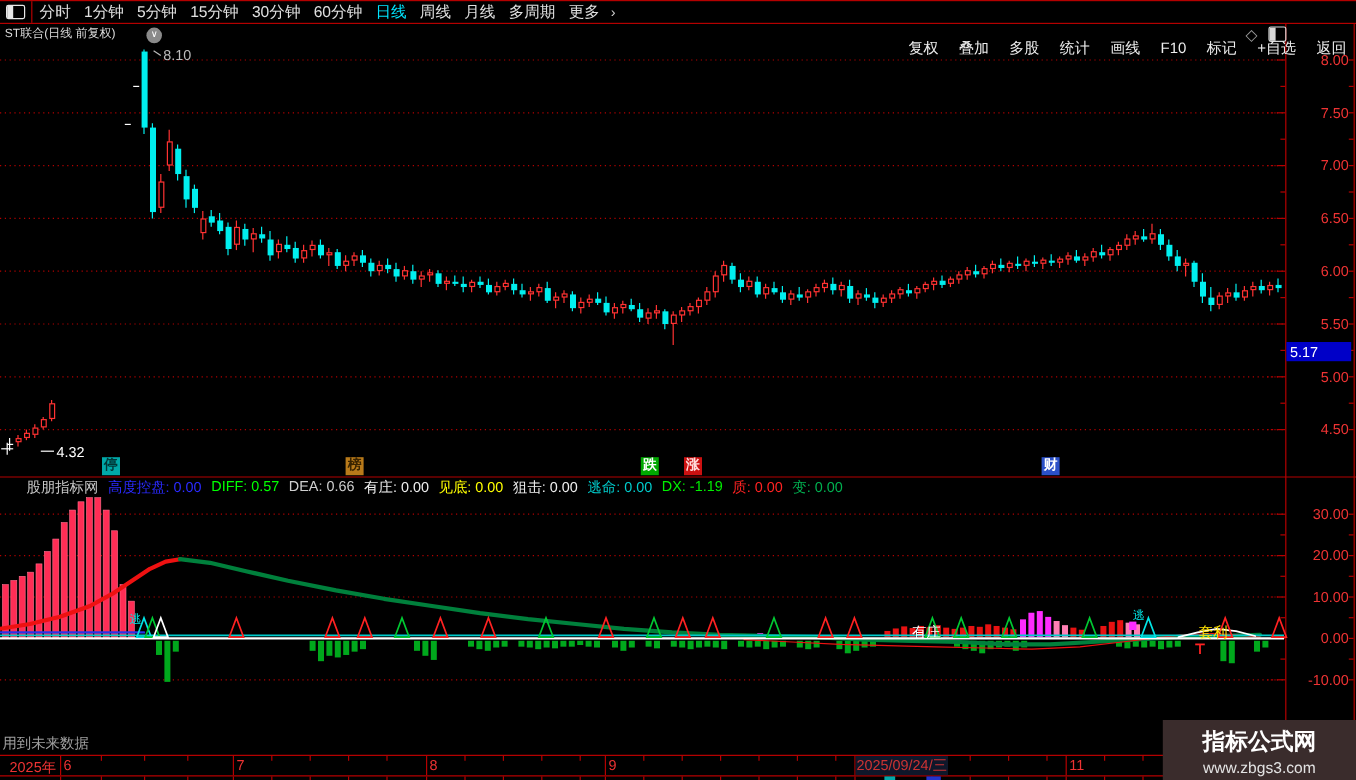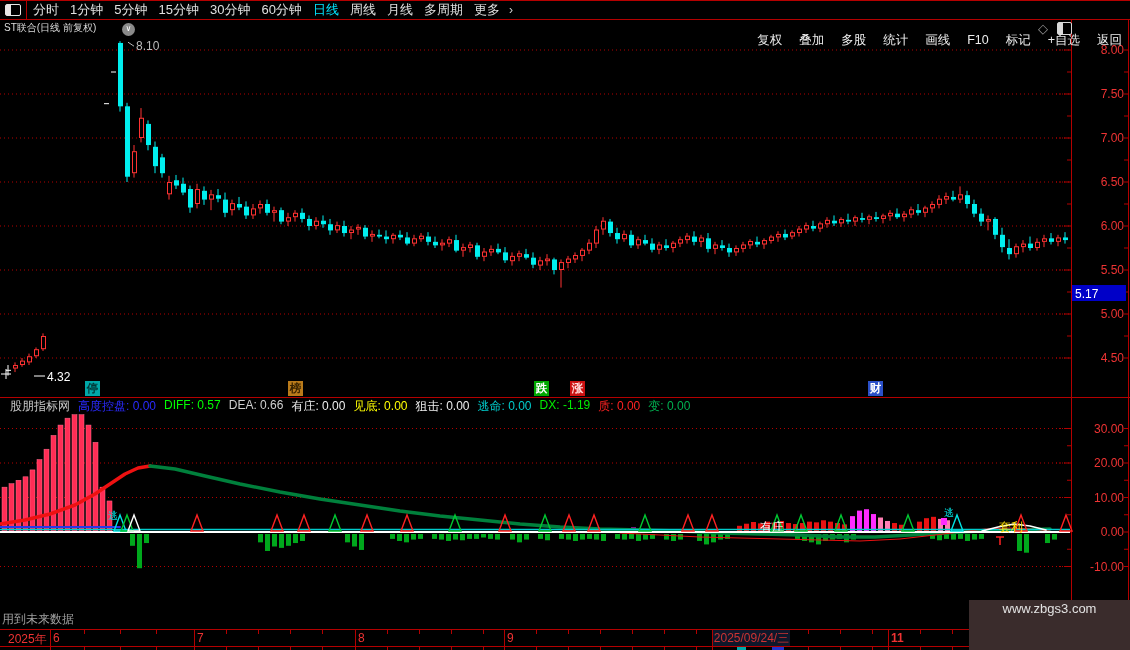--- a/index.html
+++ b/index.html
@@ -21,21 +21,21 @@
          display:flex;align-items:center;white-space:nowrap;margin-top:39px;}
   .chart-title{position:absolute;left:4px;top:21px;color:#dcdcdc;font-size:10px;z-index:5;}
   .chev{position:absolute;width:13px;height:13px;border-radius:7px;background:#8a8a8a;color:#fff;
         font-size:8px;line-height:12px;text-align:center;z-index:5;}
   .corner-ico{position:absolute;z-index:5;color:#9a9a9a;font-size:13px;line-height:13px;}
   .panel-glyph{position:absolute;z-index:5;width:13px;height:11px;border:1px solid #d8d8d8;border-radius:2px;}
   .panel-glyph div{position:absolute;left:0;top:0;width:5px;height:100%;background:#d8d8d8;}
   .badge{position:absolute;top:381px;width:15px;height:15px;z-index:4;font-size:11.5px;line-height:15px;
          text-align:center;font-weight:bold;}
   .ind-head{position:absolute;left:0;top:398px;width:1070px;height:16px;z-index:5;display:flex;align-items:center;}
-  .ind-src{color:#c8c8c8;font-size:12px;margin-left:10px;margin-right:8px;white-space:nowrap;}
+  .ind-src{color:#c8c8c8;font-size:12px;margin-left:22px;margin-right:8px;white-space:nowrap;}
   .fld{font-size:12px;margin-right:8px;white-space:nowrap;}
   .future-note{position:absolute;left:2px;top:611px;color:#a0a0a0;font-size:12px;z-index:4;}
   .year-label{position:absolute;left:8px;top:631px;color:#ee3333;font-size:12px;z-index:4;}
   .month-label{position:absolute;top:631px;color:#ee3333;font-size:12px;z-index:4;}
   .date-box{position:absolute;left:713px;top:630px;width:77px;height:16px;background:#0f172a;z-index:4;
             color:#cc3333;font-size:12px;line-height:16px;text-align:center;white-space:nowrap;}
   .watermark{position:absolute;left:969px;top:600px;width:161px;height:50px;background:#3a2c2c;z-index:7;text-align:center;}
   .wm1{color:#ffffff;font-size:19px;font-weight:bold;margin-top:5px;}
   .wm2{color:#e2e2e2;font-size:13px;margin-top:1px;}
 </style>
@@ -742,19 +742,20 @@
     </div>
 </div>
 
 <span class="future-note">用到未来数据</span>
 <span class="year-label">2025年</span>
 <div id="months">
     <span class="month-label" style="left: 53px;">6</span>
     <span class="month-label" style="left: 197px;">7</span>
     <span class="month-label" style="left: 358px;">8</span>
     <span class="month-label" style="left: 507px;">9</span>
-    <span class="month-label" style="left: 891px; font-weight: bold;">11</span>
+    <span class="month-label" style="left: 891px;">11</span>
   </div>
 <div class="date-box">2025/09/24/三</div>
 
 <div class="watermark">
+  <div class="wm1">指标公式网</div>
   <div class="wm2">www.zbgs3.com</div>
 </div>
 
 </body></html>

